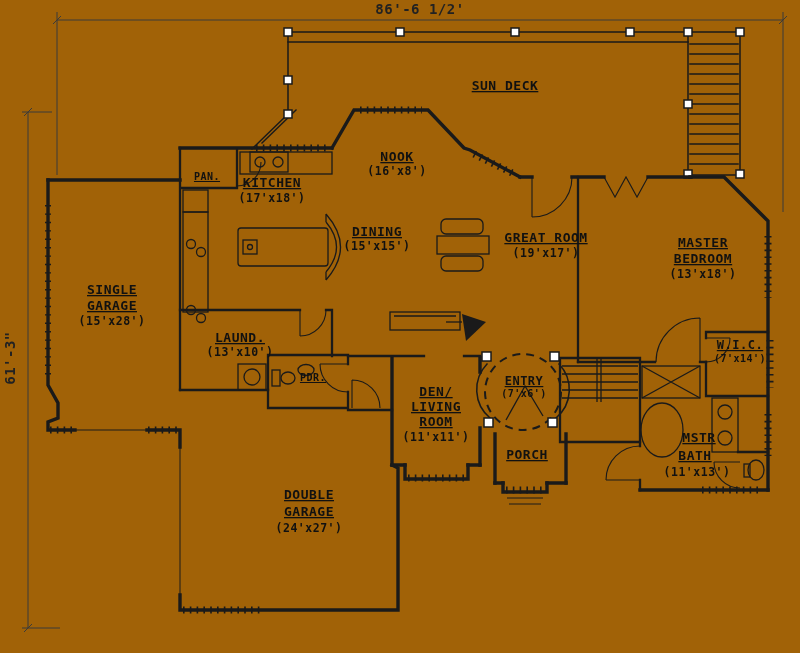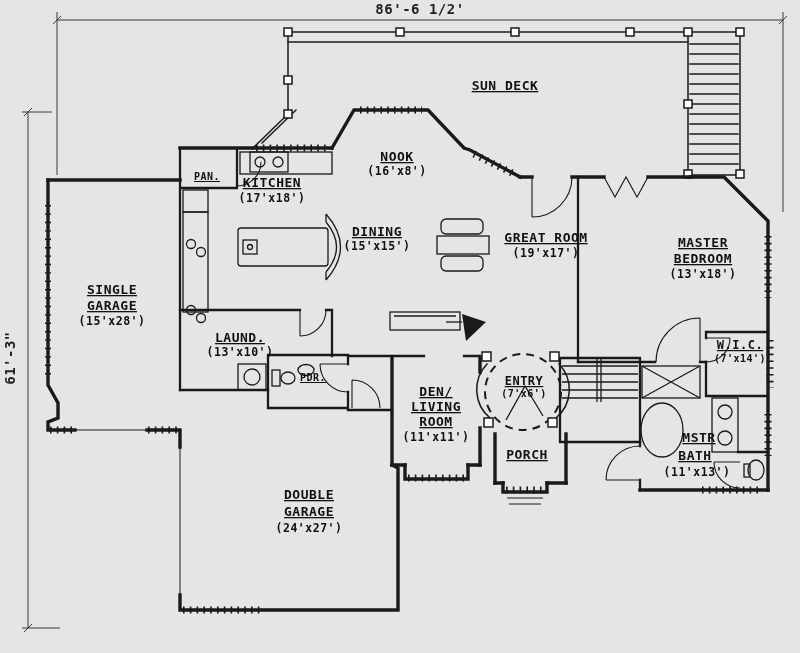--- a/index.html
+++ b/index.html
@@ -1,16 +1,16 @@
 <!DOCTYPE html>
 <html><head>
 <meta charset="utf-8">
 <style>
   html,body{margin:0;padding:0;background:#ffffff;}
-  .sheet{position:relative;width:800px;height:653px;background:#e5e5e5;overflow:hidden;
+  .sheet{position:relative;width:800px;height:653px;background:#a16207;overflow:hidden;
          font-family:"DejaVu Sans Mono","Liberation Mono",monospace;}
   svg{display:block}
   
   .w-ext{stroke:#1a1a1a;stroke-width:3.4;fill:none;stroke-linecap:square;}
   .w-int{stroke:#1a1a1a;stroke-width:2.3;fill:none;stroke-linecap:square;}
   .deck{stroke:#1a1a1a;stroke-width:1.5;fill:none;stroke-linecap:square;}
   .fix{stroke:#1a1a1a;stroke-width:1.3;fill:none;}
   .thin{stroke:#1a1a1a;stroke-width:1;fill:none;}
   .arc{stroke:#1a1a1a;stroke-width:1.1;fill:none;}
   .dim{stroke:#3a3a3a;stroke-width:1;fill:none;}

